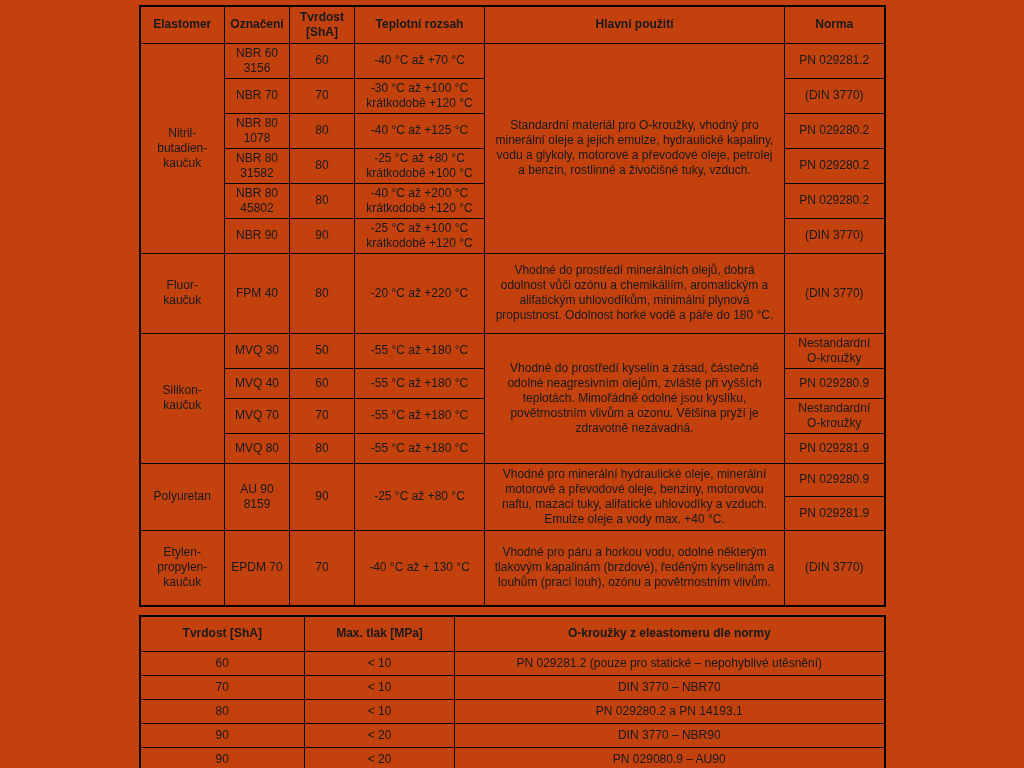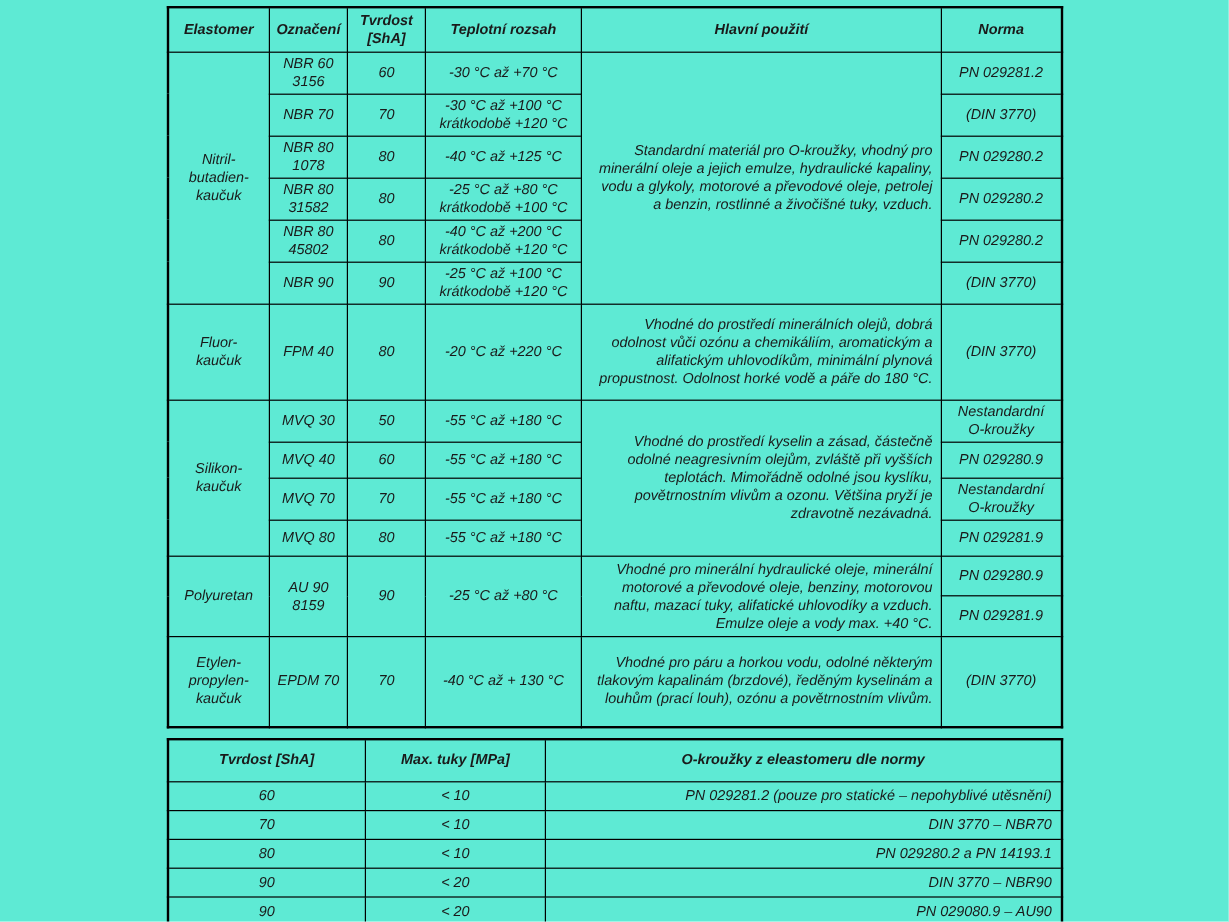--- a/index.html
+++ b/index.html
@@ -5,24 +5,23 @@
   html, body {
     margin: 0;
     padding: 0;
     background: #ffffff;
     font-family: "Liberation Sans", "DejaVu Sans", sans-serif;
     color: #1a1a1a;
   }
   .page {
     width: 1024px;
     height: 768px;
-    background: #5eead4;
+    background: #c2410c;
     box-sizing: border-box;
     padding-top: 5px;
-    font-style: italic;
   }
   table {
     border-collapse: collapse;
     table-layout: fixed;
     margin: 0 auto;
     width: 745px;
     font-size: 12px;
   }
   #table2 { margin-top: 8px; }
   th, td {
@@ -30,21 +29,21 @@
     padding: 2px 5px;
     vertical-align: middle;
     text-align: center;
     white-space: pre-line;
     line-height: 1.25;
     overflow: hidden;
   }
   table { border: 2px solid #000; }
   th { font-weight: bold; }
   td.left {
-    text-align: right;
+    text-align: center;
     padding: 3px 7px;
   }
   tr.h-header { height: 37px; }
   tr.h-row    { height: 30px; }
   tr.h-row2   { height: 33px; }
   tr.h-fluor  { height: 80px; }
   tr.h-epdm   { height: 76px; }
   tr.h-t2head { height: 35px; }
   tr.h-t2row  { height: 24px; }
 </style>
@@ -73,21 +72,21 @@
       <th>Norma</th>
     </tr>
 
     <tr class="h-row">
       <td rowspan="6">Nitril-
 butadien-
 kaučuk</td>
       <td>NBR 60
 3156</td>
       <td>60</td>
-      <td>-30 °C až +70 °C</td>
+      <td>-40 °C až +70 °C</td>
       <td rowspan="6" class="left">Standardní materiál pro O-kroužky, vhodný pro minerální oleje a jejich emulze, hydraulické kapaliny, vodu a glykoly, motorové a převodové oleje, petrolej a benzin, rostlinné a živočišné tuky, vzduch.</td>
       <td>PN 029281.2</td>
     </tr>
     <tr class="h-row2">
       <td>NBR 70</td>
       <td>70</td>
       <td>-30 °C až +100 °C
 krátkodobě +120 °C</td>
       <td>(DIN 3770)</td>
     </tr>
@@ -190,21 +189,21 @@
 
   <table id="table2">
     <colgroup>
       <col style="width:165px">
         <col style="width:150px">
         <col style="width:430px">
     </colgroup>
     <tbody>
         <tr class="h-t2head">
       <th>Tvrdost [ShA]</th>
-      <th>Max. tuky [MPa]</th>
+      <th>Max. tlak [MPa]</th>
       <th>O-kroužky z eleastomeru dle normy</th>
     </tr>
     <tr class="h-t2row">
       <td>60</td>
       <td>&lt; 10</td>
       <td class="left">PN 029281.2 (pouze pro statické – nepohyblivé utěsnění)</td>
     </tr>
     <tr class="h-t2row">
       <td>70</td>
       <td>&lt; 10</td>

